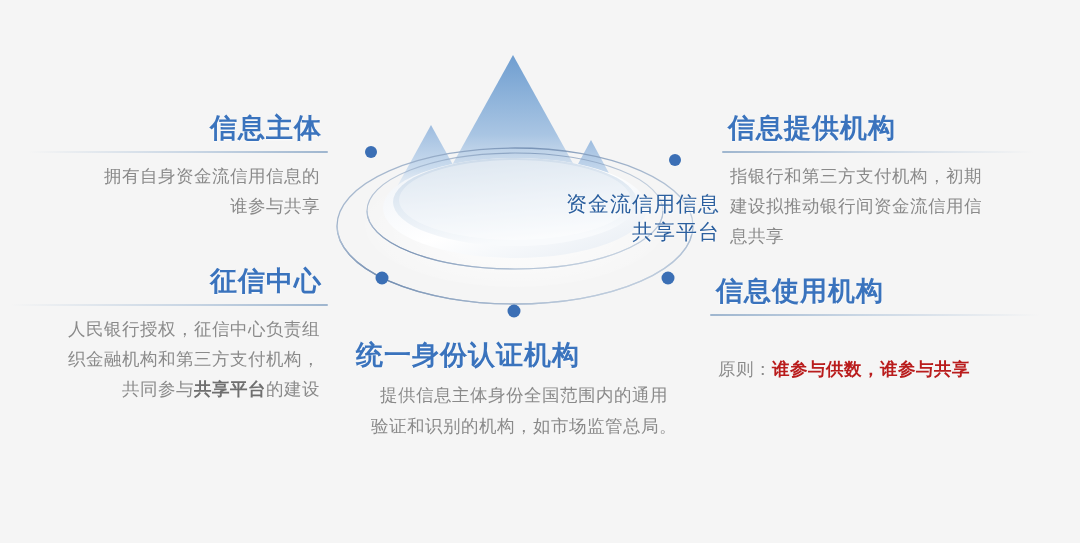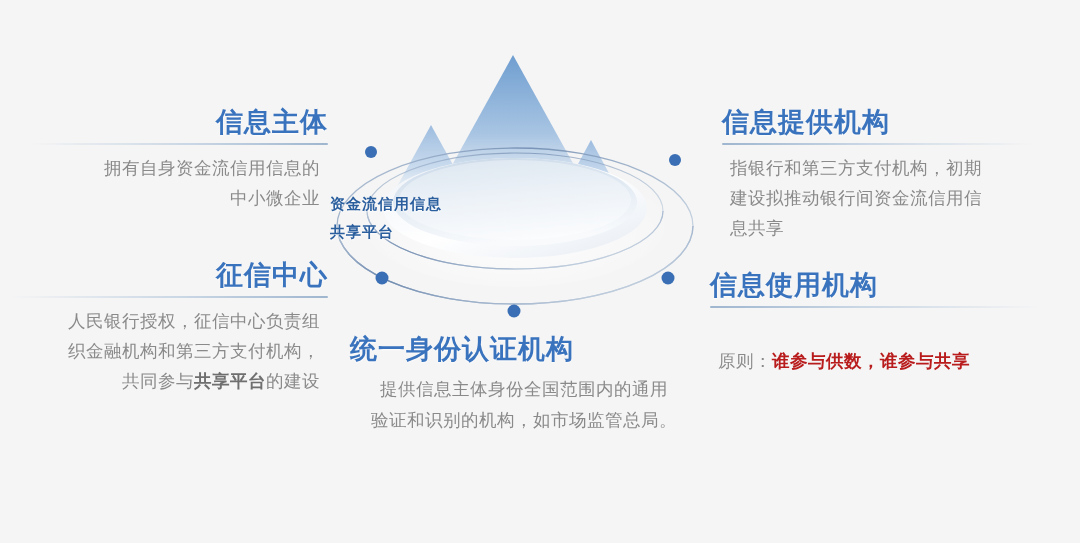--- a/index.html
+++ b/index.html
@@ -33,37 +33,37 @@
     display: block;
     width: 390px;
     height: 310px;
   }
 
   .platform-title {
     position: absolute;
     left: 0;
     top: 160px;
     width: 390px;
-    text-align: left;
+    text-align: right;
     font-family: "Liberation Sans", sans-serif;
-    font-weight: bold;
-    font-size: 15px;
+    font-weight: normal;
+    font-size: 21px;
     line-height: 28px;
     color: #2b5f9e;
     letter-spacing: 1px;
     text-shadow: 0 1px 2px rgba(255,255,255,0.9);
     pointer-events: none;
   }
 
   
   .block {
     position: absolute;
   }
   .block h2 {
-    margin: 0;
+    margin: 6px;
     font-family: "Liberation Sans", sans-serif;
     font-weight: bold;
     font-size: 27px;
     line-height: 34px;
     letter-spacing: 1px;
     color: #3a73bd;
     white-space: nowrap;
     text-shadow: 0 1px 2px rgba(255,255,255,0.8);
   }
   .rule {
@@ -188,21 +188,21 @@
       <div>资金流信用信息</div>
       <div>共享平台</div>
     </div>
   </div>
 
   <div class="block align-right" id="block-subject">
     <h2>信息主体</h2>
     <div class="rule"></div>
     <p>
       <span>拥有自身资金流信用信息的</span><br>
-      <span>中小微企业</span>
+      <span>谁参与共享</span>
     </p>
   </div>
 
   <div class="block align-right" id="block-credit">
     <h2>征信中心</h2>
     <div class="rule"></div>
     <p>
       <span>人民银行授权，征信中心负责组</span><br>
       <span>织金融机构和第三方支付机构，</span><br>
       <span>共同参与</span><b>共享平台</b><span>的建设</span>

